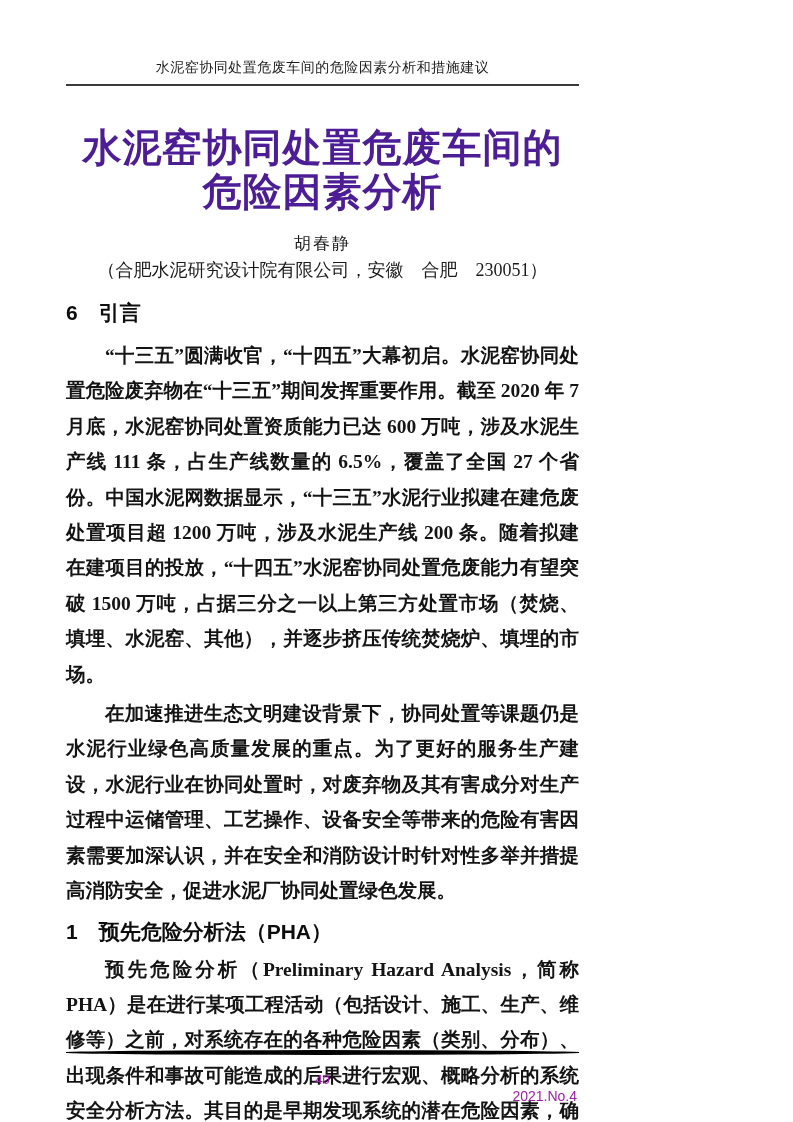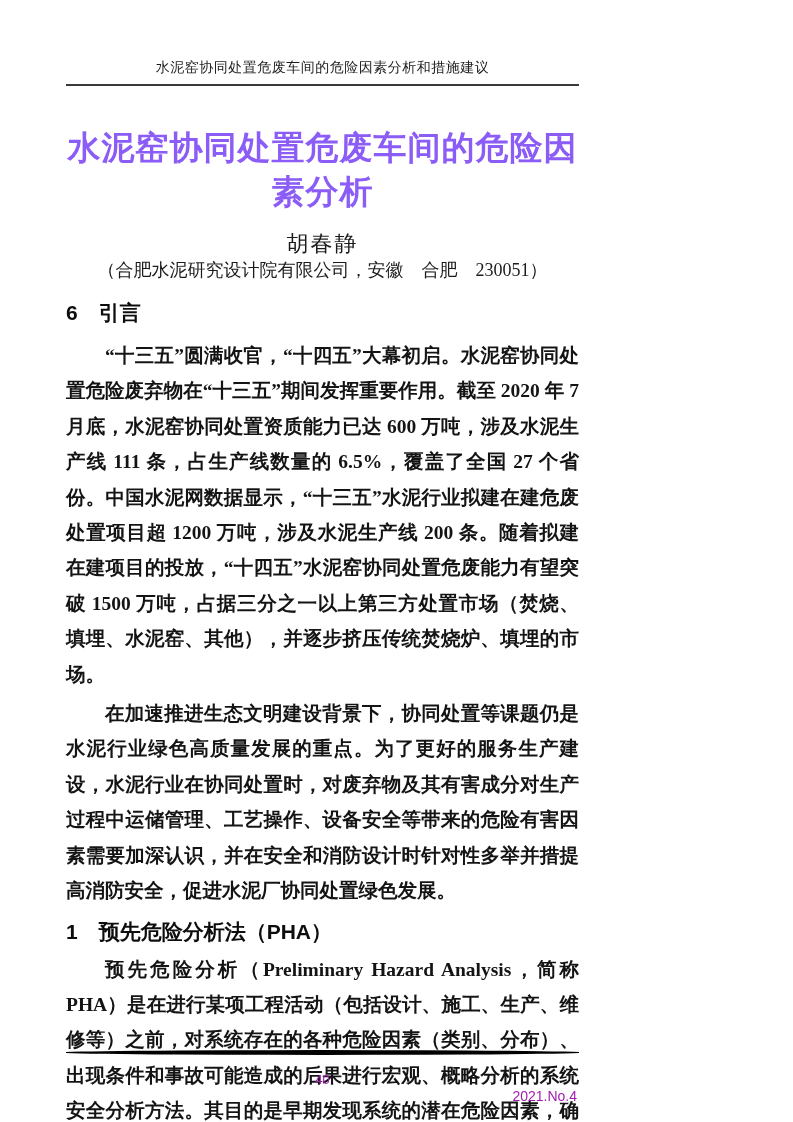--- a/index.html
+++ b/index.html
@@ -26,30 +26,30 @@
     margin-top: 8px;
     height: 2px;
     background: #3a3a3a;
   }
 
   .doc-title {
     margin-top: 40px;
     text-align: center;
     font-family: "Liberation Sans", "DejaVu Sans", sans-serif;
     font-weight: 700;
-    font-size: 33px;
+    font-size: 39px;
     line-height: 44px;
-    color: #8b5cf6;
+    color: #4c1d95;
     letter-spacing: 1px;
   }
 
   .author {
     margin-top: 18px;
     text-align: center;
-    font-size: 22px;
+    font-size: 17px;
     line-height: 24px;
     color: #1b1b1b;
     letter-spacing: 2px;
   }
   .affiliation {
     margin-top: 2px;
     text-align: center;
     font-size: 18px;
     line-height: 25px;
     color: #1b1b1b;

